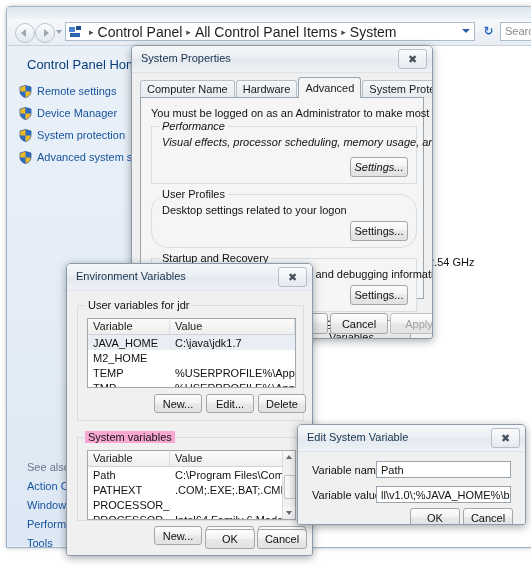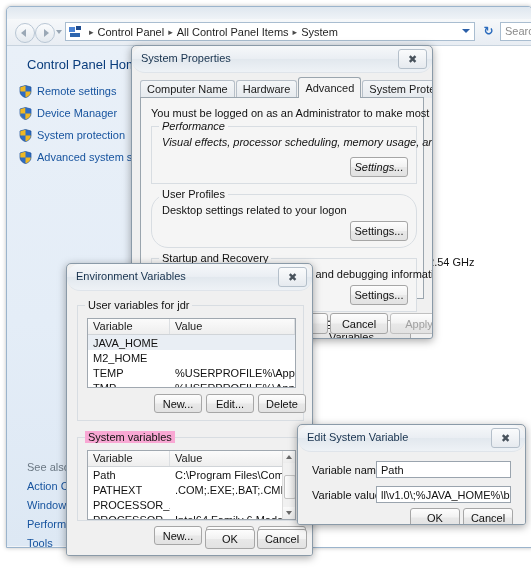--- a/index.html
+++ b/index.html
@@ -53,21 +53,21 @@
     background:#ffffff;border:1px solid #a9bdd0;
     display:flex;align-items:center;padding-left:3px;box-sizing:border-box;
   }
   .cp-ico{
     width:13px;height:12px;margin-right:3px;position:relative;flex:0 0 auto;
   }
   .cp-ico i{position:absolute;display:block;background:#2b5fa8;}
   .cp-ico i.a{left:0;top:1px;width:6px;height:5px;background:#4a83d4;}
   .cp-ico i.b{left:7px;top:0px;width:5px;height:4px;background:#1f4c8f;}
   .cp-ico i.c{left:1px;top:7px;width:10px;height:4px;background:#2d64ad;}
-  .crumb{color:#1f1f1f;font-size:11px;white-space:nowrap;}
+  .crumb{color:#1f1f1f;font-size:14px;white-space:nowrap;}
   .sep{
     display:inline-block;margin:0 4px;color:#4a4a4a;font-size:9px;
   }
   .crumb-drop{
     position:absolute;right:4px;top:6px;width:0;height:0;
     border-left:4px solid transparent;border-right:4px solid transparent;
     border-top:4px solid #2b5fa8;
   }
   .refresh{
     position:absolute;left:474px;top:5px;width:15px;height:15px;
@@ -115,21 +115,20 @@
   .dialog{
     position:absolute;background:#f0f0f0;
     border:1px solid #8a9aa8;border-radius:5px 5px 3px 3px;
     box-shadow:0 2px 8px rgba(0,0,0,.35);
     overflow:hidden;
   }
   .dlg-title{
     position:relative;height:26px;
     background:linear-gradient(to bottom,#f6f8fa 0%,#eaeef3 48%,#e2e8ee 52%,#eef2f6 100%);
     border-bottom:1px solid #dfe4ea;
-    border-radius:13px;
   }
   .dlg-title .txt{
     position:absolute;left:9px;top:6px;font-size:11px;color:#16314d;white-space:nowrap;
   }
   .closebtn{
     position:absolute;right:5px;top:3px;width:27px;height:18px;
     background:linear-gradient(to bottom,#fafbfc,#e6eaef);
     border:1px solid #b4bfca;border-radius:3px;
     display:flex;align-items:center;justify-content:center;
     font-size:11px;color:#48525c;cursor:pointer;
@@ -375,20 +374,21 @@
       <div class="group" style="left:10px;top:14px;width:225px;height:114px;background:#f0f0f0;">
         <span class="legend" style="background:#f0f0f0;">User variables for jdr</span>
 
         <div class="listbox" style="left:9px;top:12px;width:207px;height:68px;">
           <div class="lb-head">
             <div class="col-var">Variable</div>
             <div class="col-val">Value</div>
           </div>
           <div class="lb-row sel">
             <div class="col-var">JAVA_HOME</div>
+            <div class="col-val">C:\java\jdk1.7</div>
           </div>
           <div class="lb-row">
             <div class="col-var">M2_HOME</div>
           </div>
           <div class="lb-row">
             <div class="col-var">TEMP</div>
             <div class="col-val">%USERPROFILE%\AppData\Local\Temp</div>
           </div>
           <div class="lb-row">
             <div class="col-var">TMP</div>

